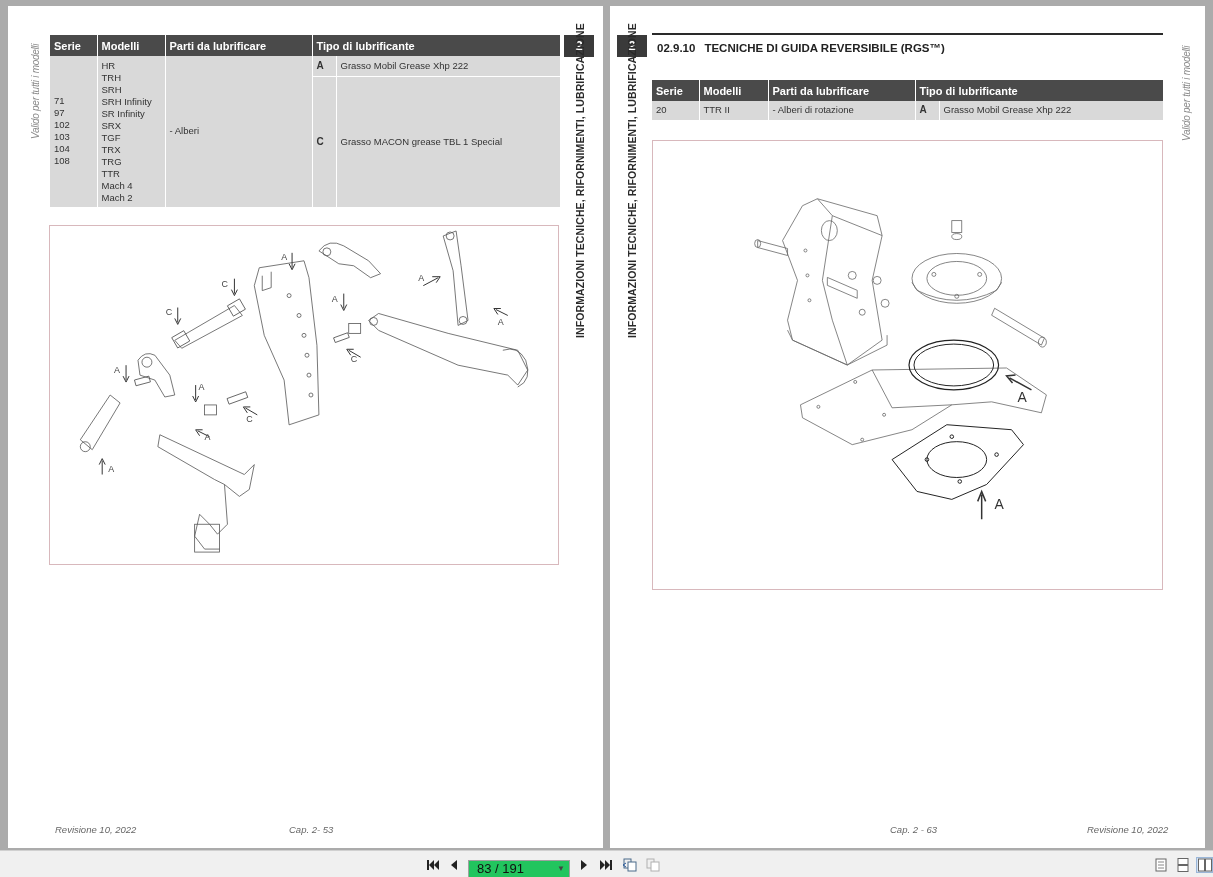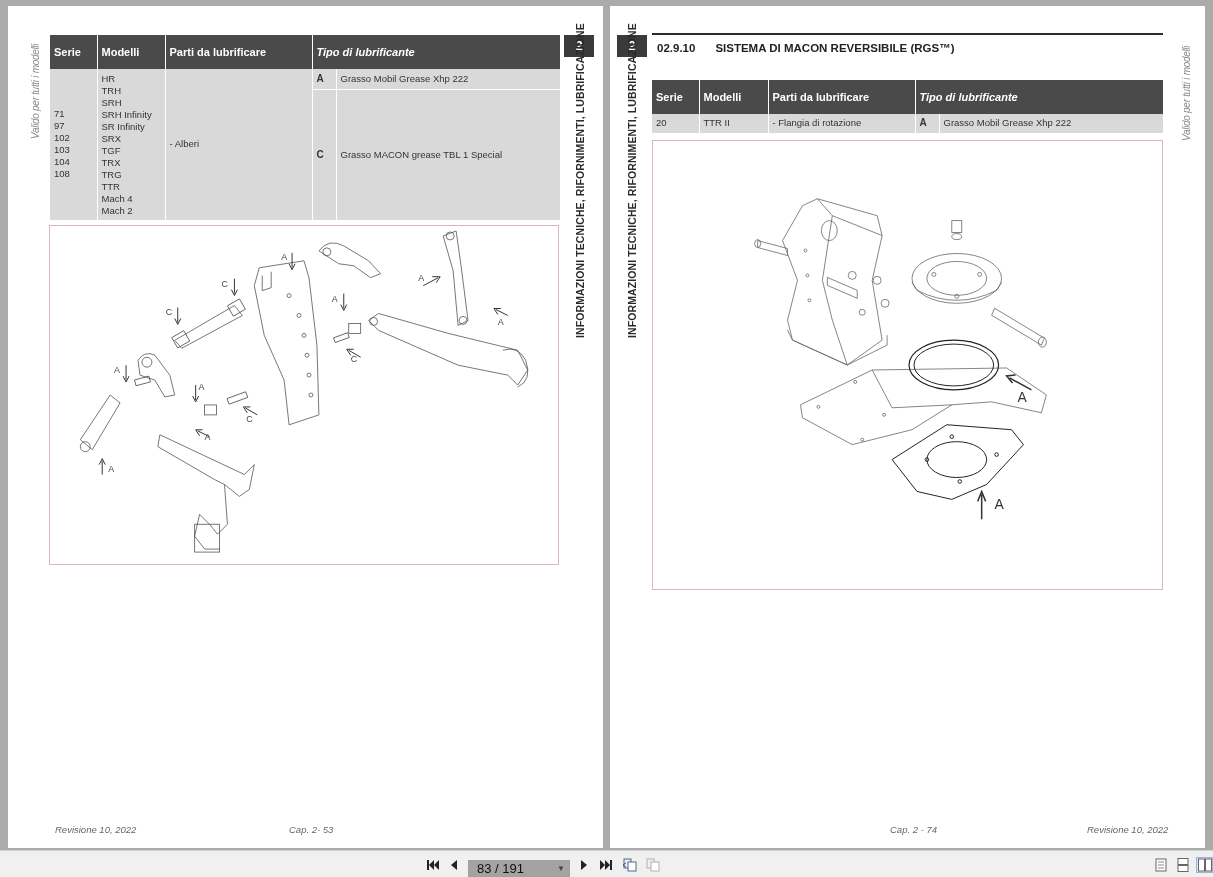--- a/index.html
+++ b/index.html
@@ -7,39 +7,39 @@
   .viewer { position: absolute; left: 0; top: 0; width: 1213px; height: 850px; background: #ababab; }
   .page { position: absolute; top: 6px; height: 842px; background: #ffffff; overflow: hidden; }
   .page-left { left: 8px; width: 595px; }
   .page-right { left: 610px; width: 595px; }
 
   .side-note { position: absolute; font-style: italic; font-size: 10px; color: #8a8a8a; white-space: nowrap; transform-origin: left top; letter-spacing: -0.3px; font-family: "Liberation Sans", sans-serif; }
   .chap-box { position: absolute; width: 30px; height: 22px; background: #3a3a3a; color: #fff; font-weight: bold; font-size: 13px; text-align: center; line-height: 22px; }
   .chap-vertical { position: absolute; font-weight: bold; font-size: 10.5px; color: #2a2a2a; white-space: nowrap; transform: rotate(-90deg); transform-origin: left top; letter-spacing: 0.1px; font-family: "Liberation Sans", sans-serif; }
 
   table.lub { position: absolute; border-collapse: collapse; font-size: 9.5px; color: #333; font-family: "Liberation Sans", sans-serif; }
-  table.lub th { background: #4a4a4a; color: #fff; font-weight: bold; font-size: 11px; text-align: left; padding: 0 4px; height: 34px; border-right: 1px solid #fff; }
-  table.lub th:last-child { border-right: none; font-style: italic; }
+  table.lub th { background: #4a4a4a; color: #fff; font-weight: bold; font-size: 11px; text-align: left; padding: 0 4px; height: 21px; border-right: 1px solid #fff; }
+  table.lub th:last-child { border-right: none; }
   table.lub td { background: #d9d9d9; vertical-align: middle; padding: 2px 4px; border-right: 1px solid #fff; border-bottom: 1px solid #fff; line-height: 12px; }
   table.lub td:last-child { border-right: none; }
   table.lub td.code { font-weight: bold; font-size: 10px; width: 24px; }
   .multi { white-space: pre-line; }
 
   .figure { position: absolute; border: 1px solid #d8b8bc; background: #fff; }
   .figure svg { position: absolute; left: 0; top: 0; width: 100%; height: 100%; }
 
   .section-rule { position: absolute; height: 2px; background: #2a2a2a; }
   .section-title { position: absolute; font-weight: bold; font-size: 11.5px; color: #222; white-space: nowrap; font-family: "Liberation Sans", sans-serif; }
-  .section-title .num { margin-right: 20px; }
+  .section-title .num { margin-right: 9px; }
 
   .footer { position: absolute; font-style: italic; font-size: 9.5px; color: #666; white-space: nowrap; }
 
   .toolbar { position: absolute; left: 0; top: 850px; width: 1213px; height: 27px; background: #f0f0f0; border-top: 1px solid #d0d0d0; }
   .tb-btn { position: absolute; top: 6px; height: 16px; display: flex; align-items: center; justify-content: center; cursor: pointer; }
-  .page-input { position: absolute; left: 468px; top: 9px; width: 102px; height: 18px; background: #a3a3a3; border: 1px solid #a0a0a0; font-size: 13px; padding-left: 8px; line-height: 16px; color: #111; }
+  .page-input { position: absolute; left: 468px; top: 9px; width: 102px; height: 18px; background: #22c55e; border: 1px solid #a0a0a0; font-size: 13px; padding-left: 8px; line-height: 16px; color: #111; }
   .page-input .dd { position: absolute; right: 4px; top: 0; font-size: 8px; color: #444; }
 </style>
 </head>
 <body>
 
 <div class="viewer">
 
   <div class="page page-left">
     <div class="side-note" style="left:22px; top:133px; transform: rotate(-90deg);">Valido per tutti i modelli</div>
 
@@ -163,37 +163,37 @@
     <div class="footer" style="left:47px; top:818px;">Revisione 10, 2022</div>
     <div class="footer" style="left:281px; top:818px;">Cap. 2- 53</div>
   </div>
 
   <div class="page page-right">
     <div class="chap-box" style="left:7px; top:29px;">2</div>
     <div class="chap-vertical" style="left:16px; top:332px;">INFORMAZIONI TECNICHE, RIFORNIMENTI, LUBRIFICAZIONE</div>
 
     <div class="section-rule" style="left:42px; top:27px; width:511px;"></div>
     <div class="section-title" style="left:47px; top:36px;">
-      <span class="num">02.9.10</span><span>SISTEMA DI MACON REVERSIBILE (RGS™)</span>
+      <span class="num">02.9.10</span><span>TECNICHE DI GUIDA REVERSIBILE (RGS™)</span>
     </div>
 
     <table class="lub" style="left:42px; top:74px; width:511px;">
       <thead>
         <tr>
           <th style="width:47px;">Serie</th>
           <th style="width:69px;">Modelli</th>
           <th style="width:147px;">Parti da lubrificare</th>
           <th colspan="2">Tipo di lubrificante</th>
         </tr>
       </thead>
       <tbody>
         <tr style="height:19px;">
           <td>20</td>
           <td>TTR II</td>
-          <td>- Flangia di rotazione</td>
+          <td>- Alberi di rotazione</td>
           <td class="code">A</td>
           <td>Grasso Mobil Grease Xhp 222</td>
         </tr>
       </tbody>
     </table>
 
     <div class="side-note" style="left:571px; top:135px; transform: rotate(-90deg);">Valido per tutti i modelli</div>
 
     <div class="figure" style="left:42px; top:134px; width:511px; height:450px;">
       <svg viewBox="0 0 511 450">
@@ -249,21 +249,21 @@
         </g>
         <g fill="#333" font-family="Liberation Sans, sans-serif" font-size="14">
           <path d="M380 250 L358 238 M361 243 L355 236 L364 235" stroke="#333" stroke-width="1.5" fill="none"></path>
           <text x="366" y="262">A</text>
           <path d="M330 380 L330 355 M326 362 L330 352 L334 362" stroke="#333" stroke-width="1.5" fill="none"></path>
           <text x="343" y="370">A</text>
         </g>
       </svg>
     </div>
 
-    <div class="footer" style="left:280px; top:818px;">Cap. 2 - 74</div>
+    <div class="footer" style="left:280px; top:818px;">Cap. 2 - 63</div>
     <div class="footer" style="left:477px; top:818px;">Revisione 10, 2022</div>
   </div>
 </div>
 
 <div class="toolbar">
   <div class="tb-btn" style="left:426px; width:14px;">
     <svg width="14" height="12" viewBox="0 0 14 12">
         <rect x="1" y="1" width="2" height="10" fill="#222"></rect>
         <path d="M8 1 L3 6 L8 11 Z" fill="#222"></path>
         <path d="M13 1 L8 6 L13 11 Z" fill="#222"></path>

